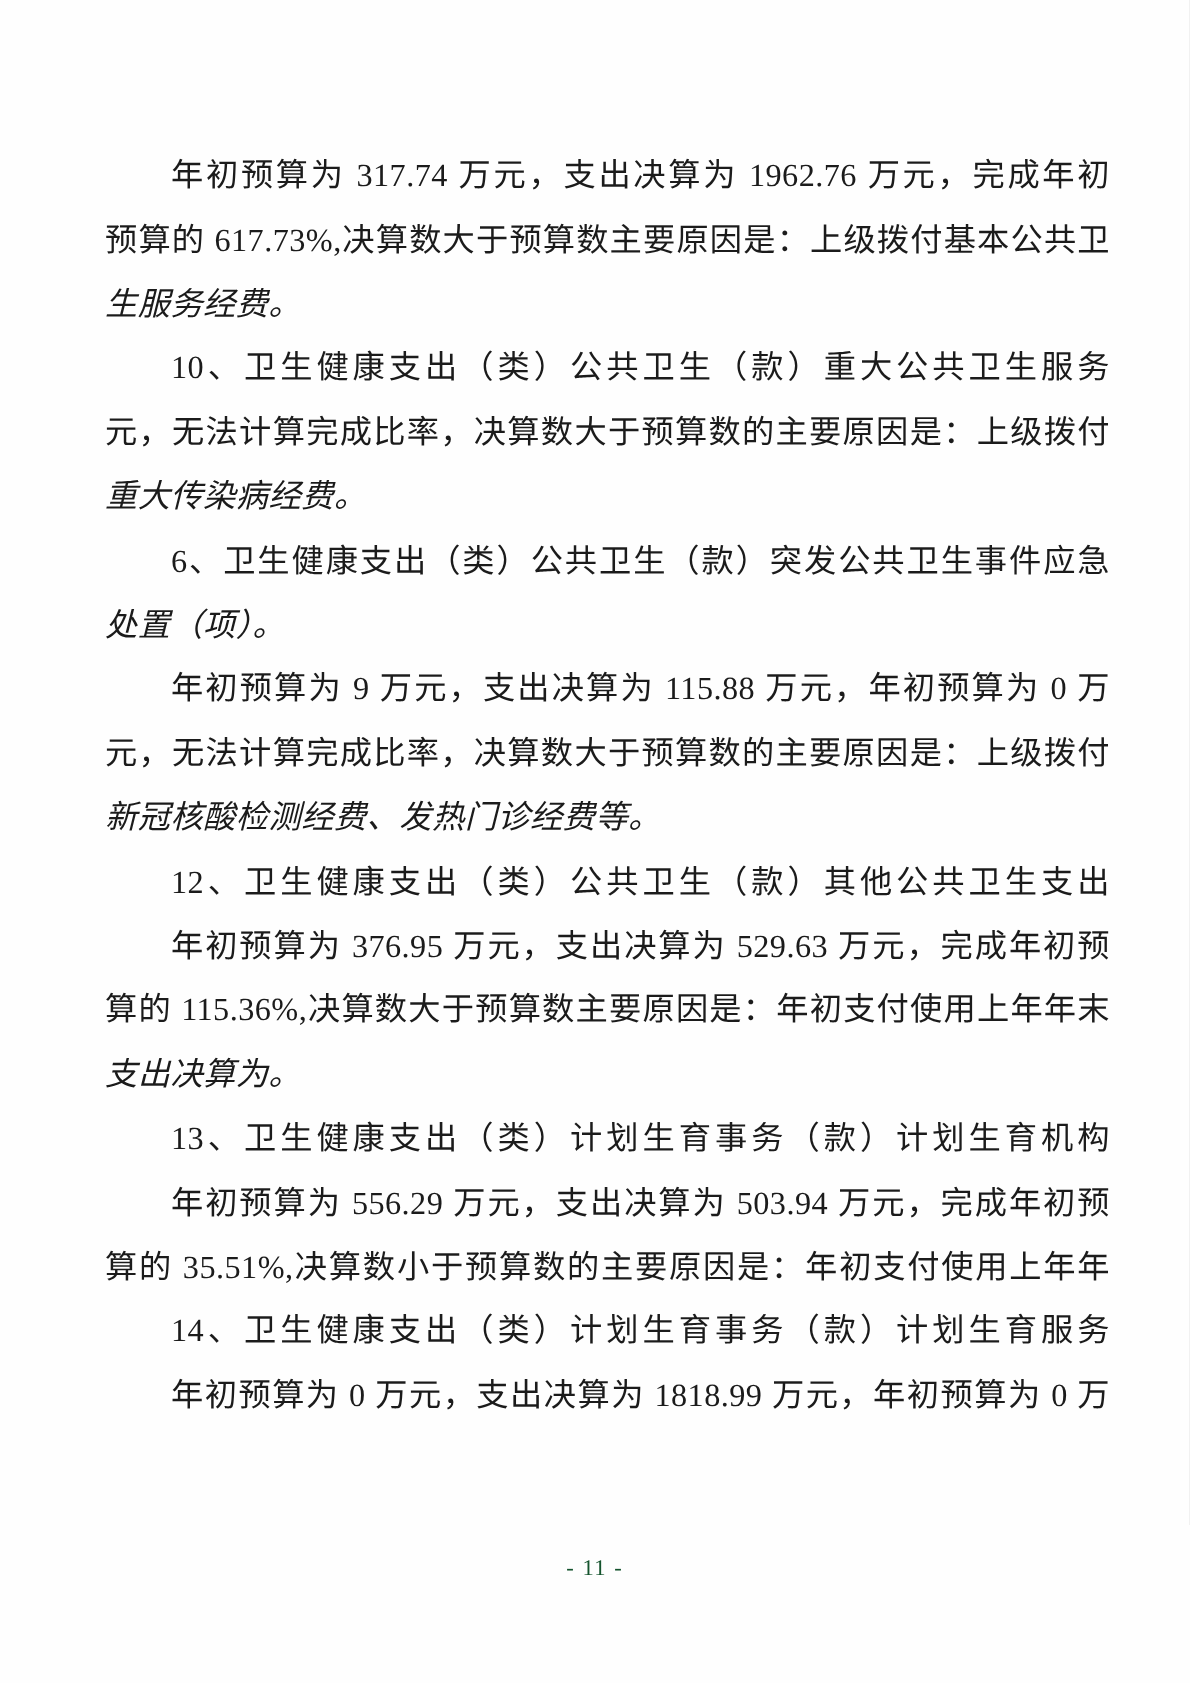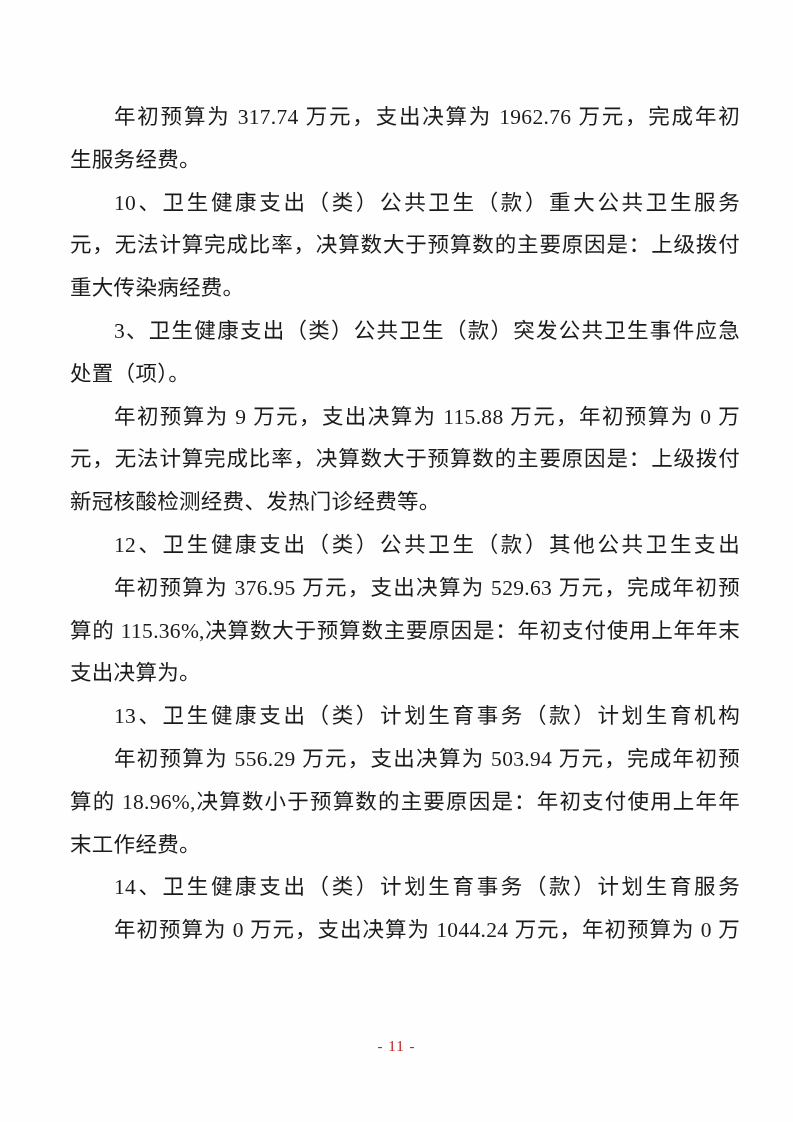--- a/index.html
+++ b/index.html
@@ -36,75 +36,76 @@
     text-align-last: justify;
     overflow: hidden;
     white-space: normal;
   }
   .line.first {
     text-indent: 44px;
   }
   .line.end {
     text-align: left;
     text-align-last: left;
+    font-style: italic;
   }
   .footer {
     position: absolute;
     top: 1038px;
     left: 0;
     width: 793px;
     text-align: center;
     font-size: 15px;
     letter-spacing: 1px;
     font-family: "Liberation Serif", "DejaVu Serif", serif;
-    color: #b91c1c;
+    color: #14532d;
   }
 </style>
 </head>
 <body>
 
 <div class="page">
   <div class="text-block">
       <div class="paragraph">
         <div class="line first">年初预算为 317.74 万元，支出决算为 1962.76 万元，完成年初</div>
+        <div class="line">预算的 617.73%,决算数大于预算数主要原因是：上级拨付基本公共卫</div>
         <div class="line end">生服务经费。</div>
       </div>
       <div class="paragraph">
         <div class="line first">10、卫生健康支出（类）公共卫生（款）重大公共卫生服务（项）。</div>
       </div>
       <div class="paragraph">
         <div class="line">元，无法计算完成比率，决算数大于预算数的主要原因是：上级拨付</div>
         <div class="line end">重大传染病经费。</div>
       </div>
       <div class="paragraph">
-        <div class="line first">3、卫生健康支出（类）公共卫生（款）突发公共卫生事件应急</div>
+        <div class="line first">6、卫生健康支出（类）公共卫生（款）突发公共卫生事件应急</div>
         <div class="line end">处置（项）。</div>
       </div>
       <div class="paragraph">
         <div class="line first">年初预算为 9 万元，支出决算为 115.88 万元，年初预算为 0 万</div>
         <div class="line">元，无法计算完成比率，决算数大于预算数的主要原因是：上级拨付</div>
         <div class="line end">新冠核酸检测经费、发热门诊经费等。</div>
       </div>
       <div class="paragraph">
         <div class="line first">12、卫生健康支出（类）公共卫生（款）其他公共卫生支出（项）。</div>
       </div>
       <div class="paragraph">
         <div class="line first">年初预算为 376.95 万元，支出决算为 529.63 万元，完成年初预</div>
         <div class="line">算的 115.36%,决算数大于预算数主要原因是：年初支付使用上年年末</div>
         <div class="line end">支出决算为。</div>
       </div>
       <div class="paragraph">
         <div class="line first">13、卫生健康支出（类）计划生育事务（款）计划生育机构（项）。</div>
       </div>
       <div class="paragraph">
         <div class="line first">年初预算为 556.29 万元，支出决算为 503.94 万元，完成年初预</div>
-        <div class="line">算的 18.96%,决算数小于预算数的主要原因是：年初支付使用上年年</div>
-        <div class="line end">末工作经费。</div>
+        <div class="line">算的 35.51%,决算数小于预算数的主要原因是：年初支付使用上年年</div>
       </div>
       <div class="paragraph">
         <div class="line first">14、卫生健康支出（类）计划生育事务（款）计划生育服务（项）。</div>
       </div>
       <div class="paragraph">
-        <div class="line first">年初预算为 0 万元，支出决算为 1044.24 万元，年初预算为 0 万</div>
+        <div class="line first">年初预算为 0 万元，支出决算为 1818.99 万元，年初预算为 0 万</div>
       </div>
     </div>
   <div class="footer">- 11 -</div>
 </div>
 
 </body></html>

